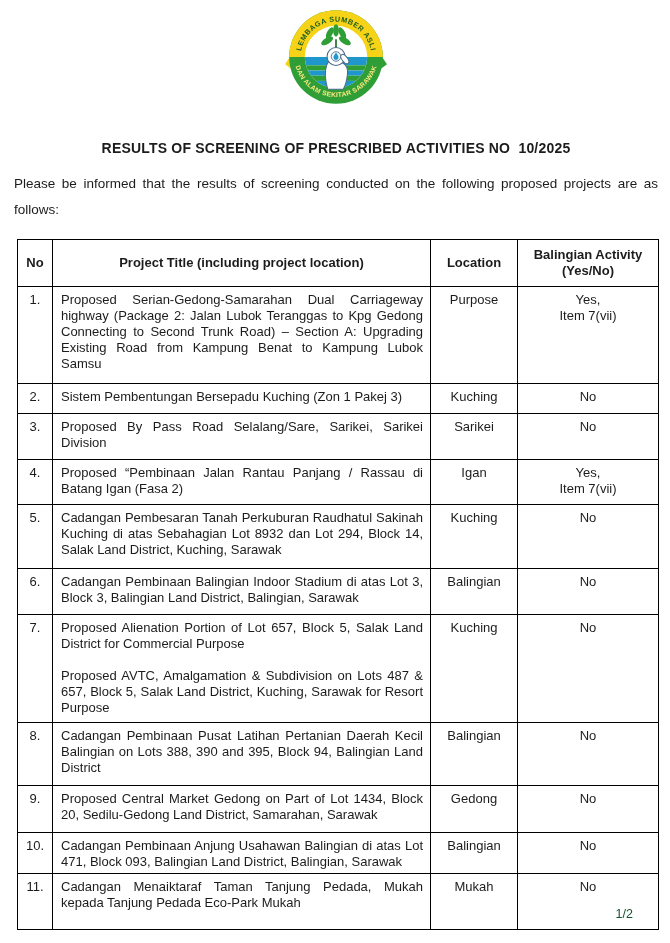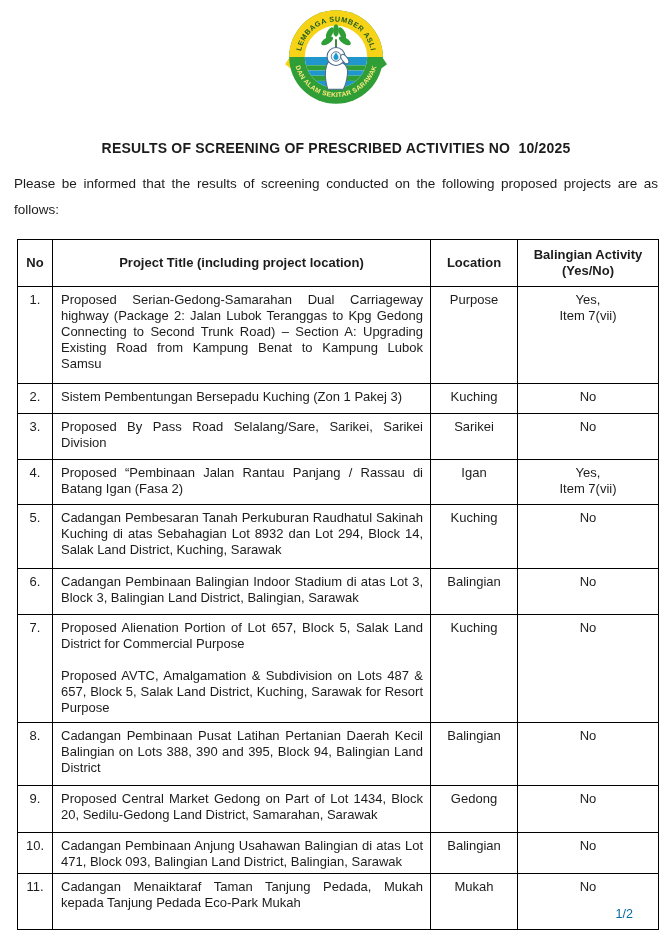--- a/index.html
+++ b/index.html
@@ -82,21 +82,21 @@
   tbody tr:nth-of-type(9)  { height: 47px; }
   tbody tr:nth-of-type(10) { height: 35px; }
   tbody tr:nth-of-type(11) { height: 56px; }
 
   
   .page-number {
     position: absolute;
     right: 37px;
     top: 907px;
     font-size: 12.5px;
-    color: #0369a1;
+    color: #14532d;
   }
 
   .arc-text-top { font-size: 7px; font-weight: bold; letter-spacing: 0.55px; }
   .arc-text-bot { font-size: 6.4px; font-weight: bold; letter-spacing: 0.3px; }
 </style>
 </head>
 <body>
 
 <div class="page">
 

